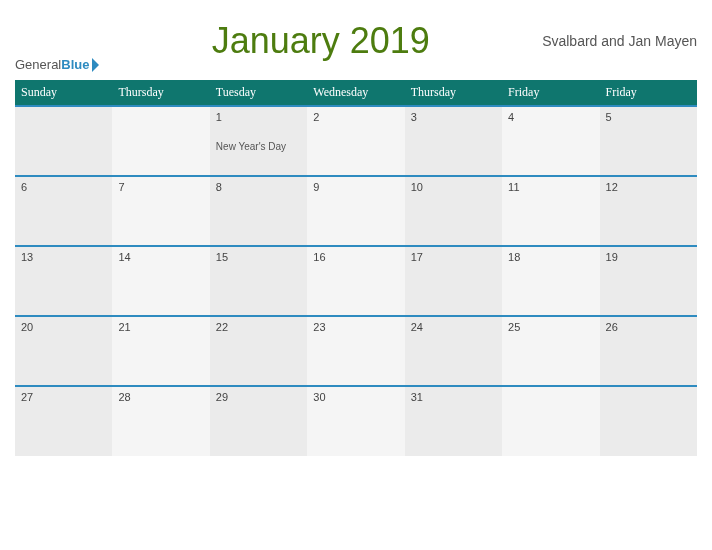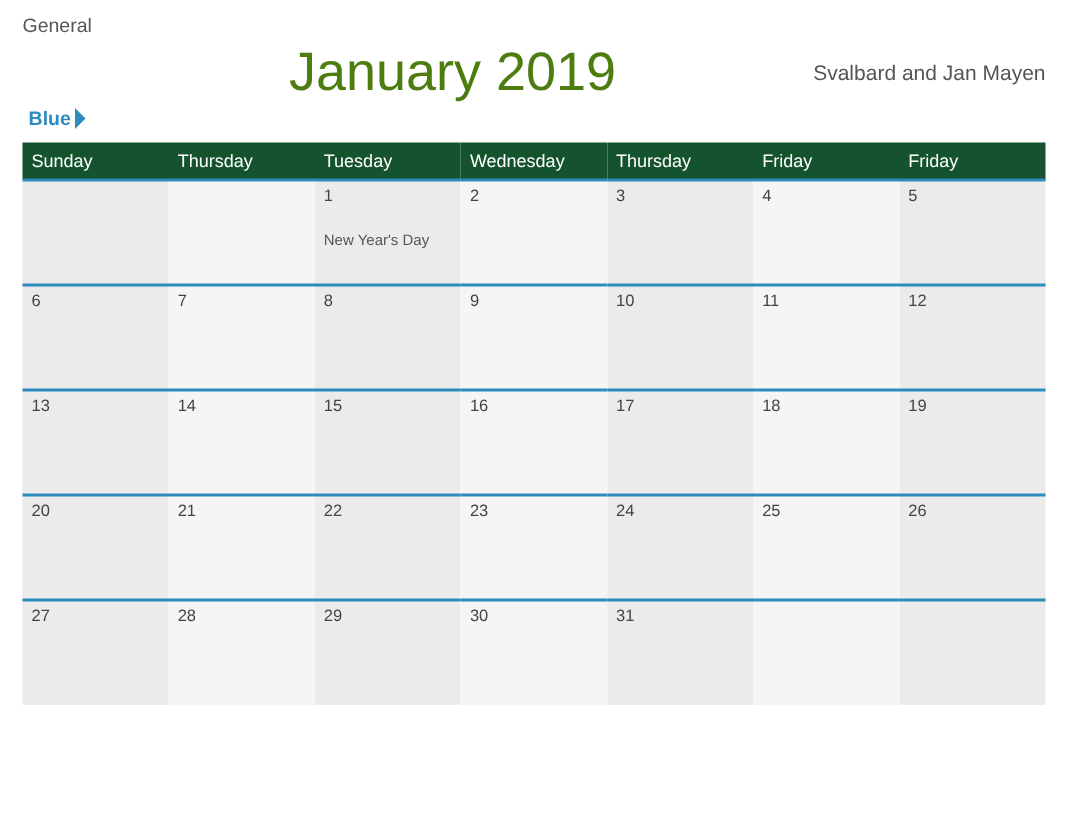--- a/index.html
+++ b/index.html
@@ -20,22 +20,22 @@
 
     .header {
       display: flex;
       align-items: center;
       justify-content: space-between;
       margin-bottom: 8px;
     }
 
     .logo {
       display: flex;
-      flex-direction: column;
-      align-items: center;
+      flex-direction: row;
+      align-items: flex-end;
       line-height: 1.1;
     }
 
     .logo-general {
       font-size: 13px;
       color: #555;
       font-weight: normal;
     }
 
     .logo-blue {
@@ -72,27 +72,28 @@
       min-width: 120px;
     }
 
     .calendar-table {
       width: 100%;
       border-collapse: collapse;
       table-layout: fixed;
     }
 
     .calendar-table thead tr th {
-      background-color: #14532d;
+      background-color: #0f766e;
       color: #fff;
       font-size: 12px;
       font-weight: normal;
       text-align: left;
       padding: 5px 6px;
       border: none;
+      font-family: Liberation Serif, serif;
     }
 
     .calendar-table tbody tr {
       border-top: 2px solid #2e8bc0;
     }
 
     .calendar-table tbody tr td {
       vertical-align: top;
       padding: 4px 6px;
       font-size: 11px;

